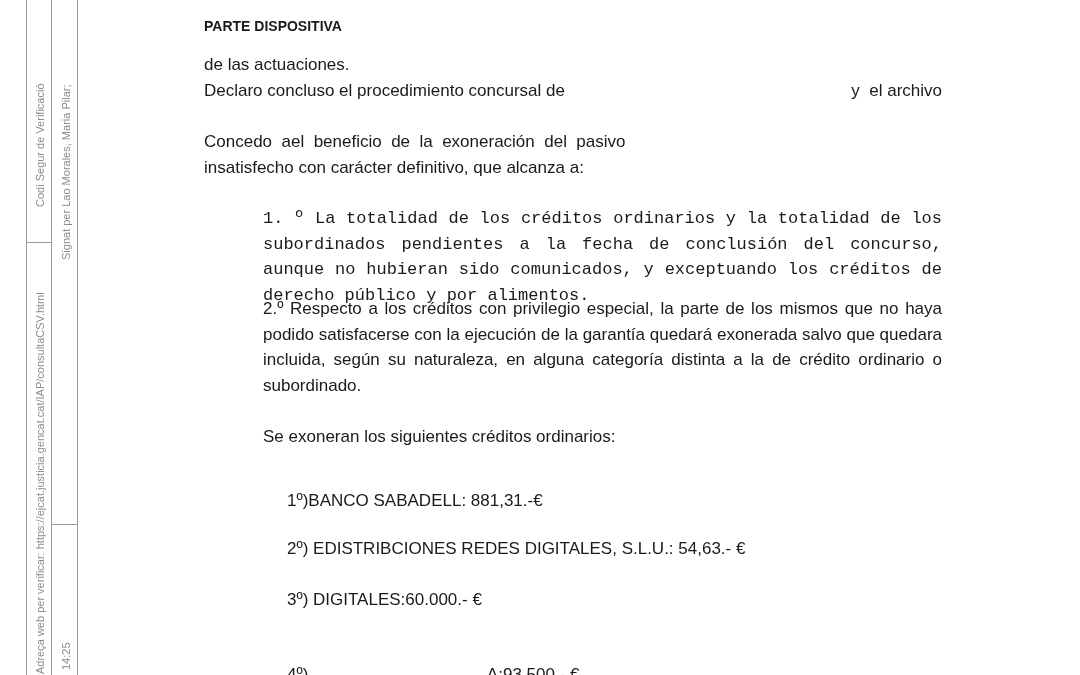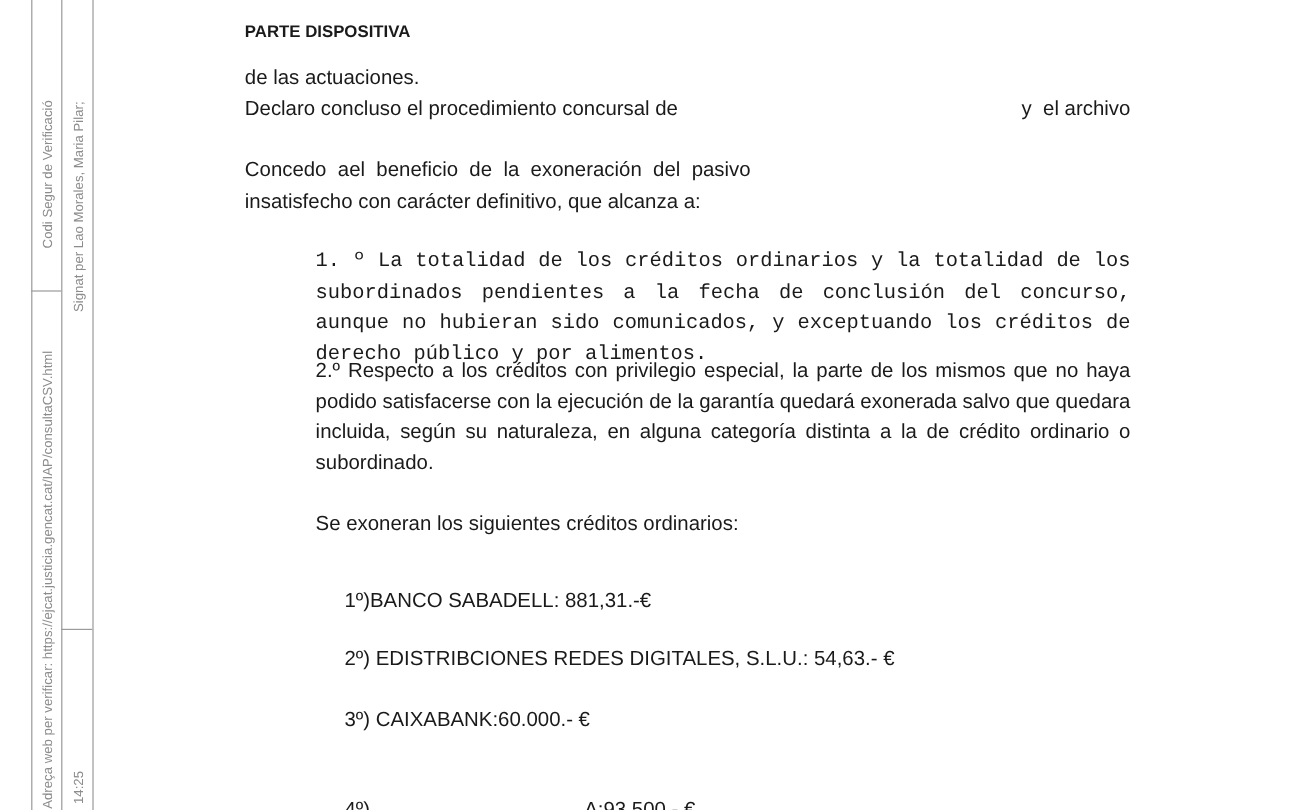--- a/index.html
+++ b/index.html
@@ -66,19 +66,19 @@
   </div>
 
   <div class="para indent" style="top:206px;font-family:Liberation Mono, monospace;">1. º La totalidad de los créditos ordinarios y la totalidad de los subordinados pendientes a la fecha de conclusión del concurso, aunque no hubieran sido comunicados, y exceptuando los créditos de derecho público y por alimentos.</div>
 
   <div class="para indent" style="top:296px;">2.º Respecto a los créditos con privilegio especial, la parte de los mismos que no haya podido satisfacerse con la ejecución de la garantía quedará exonerada salvo que quedara incluida, según su naturaleza, en alguna categoría distinta a la de crédito ordinario o subordinado.</div>
 
   <div class="para indent" style="top:424px;">Se exoneran los siguientes créditos ordinarios:</div>
 
   <div class="credit" style="top:488px;">1º)BANCO SABADELL:  881,31.-€</div>
   <div class="credit" style="top:536px;">2º) EDISTRIBCIONES REDES DIGITALES, S.L.U.: 54,63.- €</div>
-  <div class="credit" style="top:587px;">3º) CAIXABANK:60.000.- €</div>
+  <div class="credit" style="top:587px;">3º) DIGITALES:60.000.- €</div>
   <div class="credit" style="top:662px; width:320px;">
     <span>4º)</span>
     <span class="gap" style="width:170px;"></span>
     <span>A:93.500.- €</span>
   </div>
 </div>
 
 </body></html>

